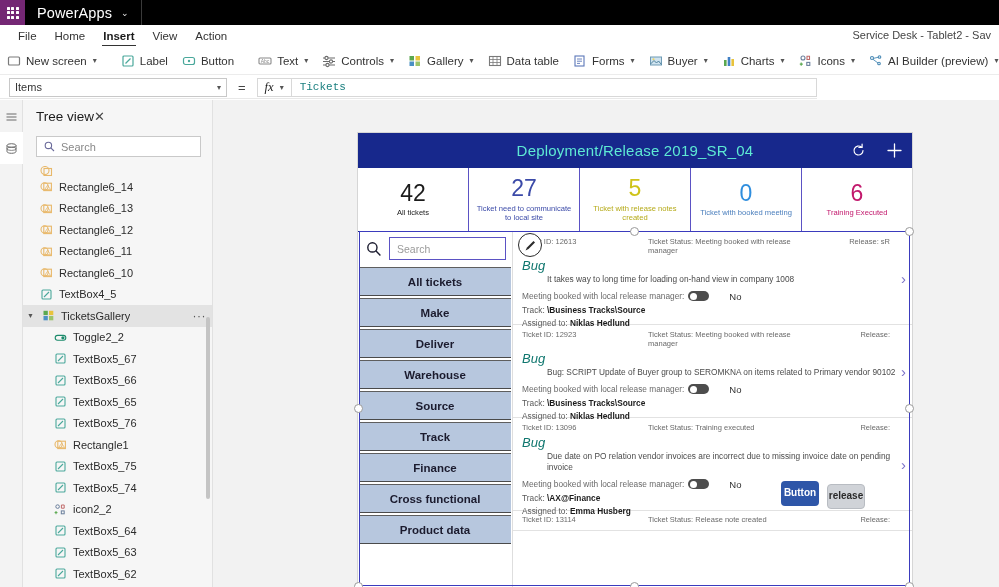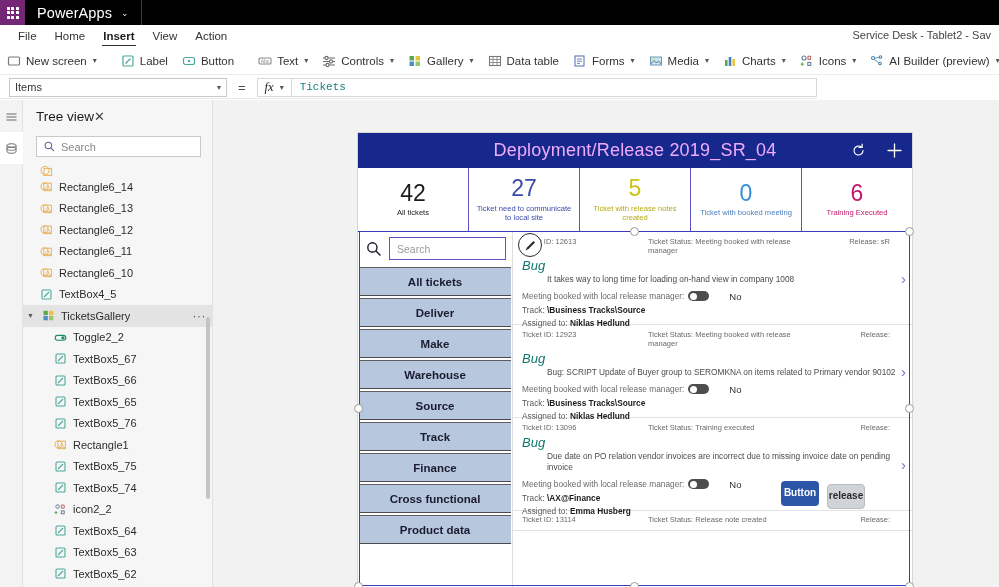--- a/index.html
+++ b/index.html
@@ -149,21 +149,21 @@
   .phone {
     position: absolute; left: 145px; top: 33px;
     width: 554px; height: 454px; background: #ffffff;
     box-shadow: 0 0 0 1px #d6d6d6;
   }
   
   .apphdr {
     height: 35px; background: #17288c; position: relative;
     display: flex; align-items: center; justify-content: center;
   }
-  .apphdr-title { color: #f0abfc; font-size: 18px; letter-spacing: .2px; }
+  .apphdr-title { color: #5eead4; font-size: 15px; letter-spacing: .2px; }
   .apphdr-icons {
     position: absolute; right: 9px; top: 0; height: 35px;
     display: flex; align-items: center; gap: 20px;
   }
   .hdr-ico { color: #ffffff; cursor: pointer; display: flex; }
 
   
   .kpistrip {
     height: 64px; display: flex; background: #fff;
     border-bottom: 1px solid #17288c;
@@ -383,21 +383,21 @@
     </div>
 
     <div class="rib-btn">
       <span class="rib-ico">
         <svg width="14" height="14" viewBox="0 0 14 14">
             <rect x="1.5" y="3" width="11" height="8" fill="#cfe3ef" stroke="#6f9bb5" stroke-width="1"></rect>
             <path d="M1.5 10 L5 6.5 L7.5 9 L9.5 7 L12.5 10.5" fill="none" stroke="#4b7f9c" stroke-width="1"></path>
             <circle cx="4.5" cy="5.2" r="1" fill="#f0d35c"></circle>
           </svg>
       </span>
-      <span>Media</span>
+      <span>Buyer</span>
       <span class="rib-caret">▾</span>
     </div>
 
     <div class="rib-btn">
       <span class="rib-ico">
         <svg width="14" height="14" viewBox="0 0 14 14">
             <rect x="2" y="6" width="2.6" height="6" fill="#5aa84f"></rect>
             <rect x="5.7" y="3" width="2.6" height="9" fill="#3f7fc4"></rect>
             <rect x="9.4" y="5" width="2.6" height="7" fill="#e8c33c"></rect>
           </svg>
@@ -760,22 +760,22 @@
           <div class="searchrow">
             <svg width="16" height="16" viewBox="0 0 16 16">
                 <circle cx="6.4" cy="6.4" r="4.6" fill="none" stroke="#1b1b2e" stroke-width="1.4"></circle>
                 <path d="M9.8 9.8 L14.4 14.4" stroke="#1b1b2e" stroke-width="1.4"></path>
               </svg>
             <div class="searchbox">
               <span class="ph">Search</span>
             </div>
           </div>
           <div class="navbtn">All tickets</div>
+          <div class="navbtn">Make</div>
           <div class="navbtn">Deliver</div>
-          <div class="navbtn">Make</div>
           <div class="navbtn">Warehouse</div>
           <div class="navbtn">Source</div>
           <div class="navbtn">Track</div>
           <div class="navbtn">Finance</div>
           <div class="navbtn">Cross functional</div>
           <div class="navbtn">Product data</div>
         </div>
 
         <div class="gallery">
 

